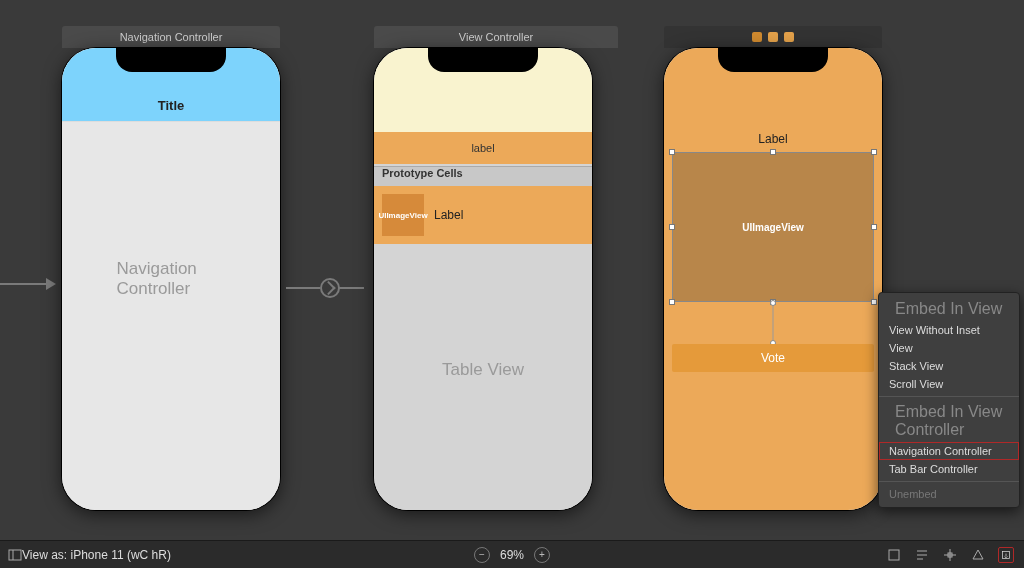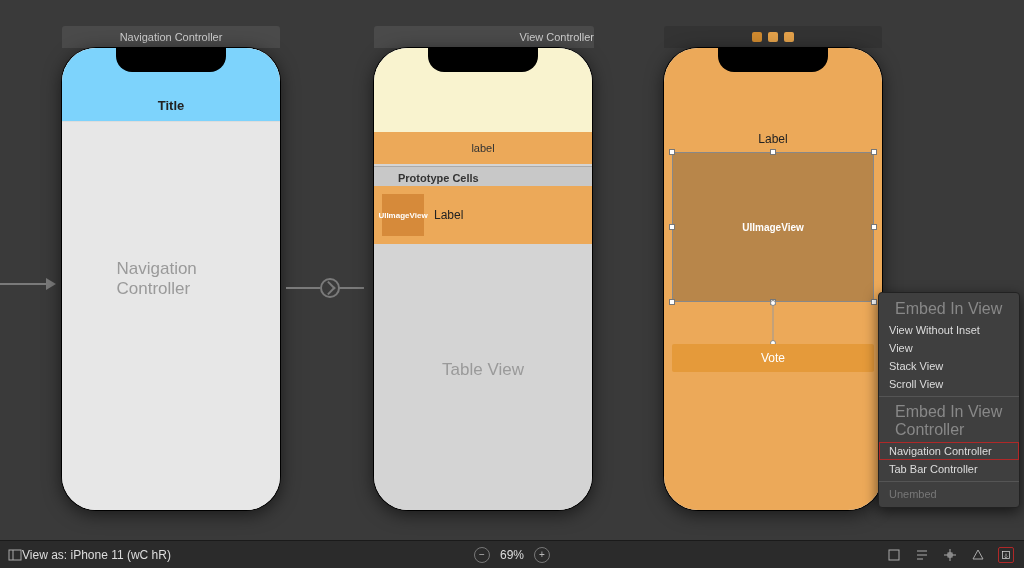--- a/index.html
+++ b/index.html
@@ -27,21 +27,21 @@
 
   
   .s1-body { position:absolute; inset:0; background:#e7e7e7; }
   .s1-nav { position:absolute; top:0; left:0; right:0; height:74px; background:#7dd3fc; display:flex; align-items:flex-end; justify-content:center; padding-bottom:8px; font-size:13px; font-weight:600; color:#222; border-bottom:1px solid #ddd; }
   .s1-center { position:absolute; top:50%; left:50%; transform:translate(-50%,-50%); color:#9a9a9a; font-size:17px; font-weight:500; }
 
   
   .s2-body { position:absolute; inset:0; background:#d4d4d4; }
   .s2-top { position:absolute; top:0; left:0; right:0; height:84px; background:#f9f3cf; }
   .s2-labelbar { position:absolute; top:84px; left:0; right:0; height:32px; background:#eca959; display:flex; align-items:center; justify-content:center; font-size:11px; color:#333; }
-  .s2-proto { position:absolute; top:118px; left:0; right:0; height:24px; background:#c8c8c8; color:#333; font-size:11px; font-weight:600; padding-left:24px; display:flex; align-items:center; border-top:1px solid #aaa; border-bottom:1px solid #aaa;}
+  .s2-proto { position:absolute; top:118px; left:0; right:0; height:24px; background:#c8c8c8; color:#333; font-size:11px; font-weight:600; padding-left:8px; display:flex; border-top:1px solid #aaa; border-bottom:1px solid #aaa;}
   .s2-cell { position:absolute; top:138px; left:0; right:0; height:58px; background:#eca959; display:flex; align-items:center; padding:8px; gap:10px; }
   .s2-img { width:42px; height:42px; background:#d68a3a; color:#fff; font-size:8px; display:flex; align-items:center; justify-content:center; font-weight:600; }
   .s2-cell-label { font-size:12px; color:#222; }
   .s2-tv { position:absolute; bottom:130px; width:100%; text-align:center; color:#9a9a9a; }
   .s2-tv .big { font-size:17px; font-weight:500; }
   .s2-tv .small { font-size:11px; margin-top:2px; }
 
   
   .s3-body { position:absolute; inset:0; background:#eca959; }
   .s3-label { position:absolute; top:84px; width:100%; text-align:center; font-size:12px; color:#222; }
@@ -89,21 +89,21 @@
       <div class="s1-center">Navigation Controller</div>
     </div>
   </div>
 
   <div class="arrow" style="left:286px; top:278px;">
     <div class="arrow-line" style="width:34px;"></div>
     <div class="segue-circle"></div>
     <div class="arrow-line" style="width:26px;"></div>
   </div>
 
-  <div class="scene-title" style="left:374px; top:26px; width:220px;justify-content:flex-end;">
+  <div class="scene-title" style="left:374px; top:26px; width:244px;">
     <span>View Controller</span>
   </div>
   <div class="phone" style="left:374px; top:48px; width:218px; height:462px;">
     <div class="notch"></div>
     <div class="s2-body">
       <div class="s2-top"></div>
       <div class="s2-labelbar">
         <span>label</span>
       </div>
       <div class="s2-proto">

